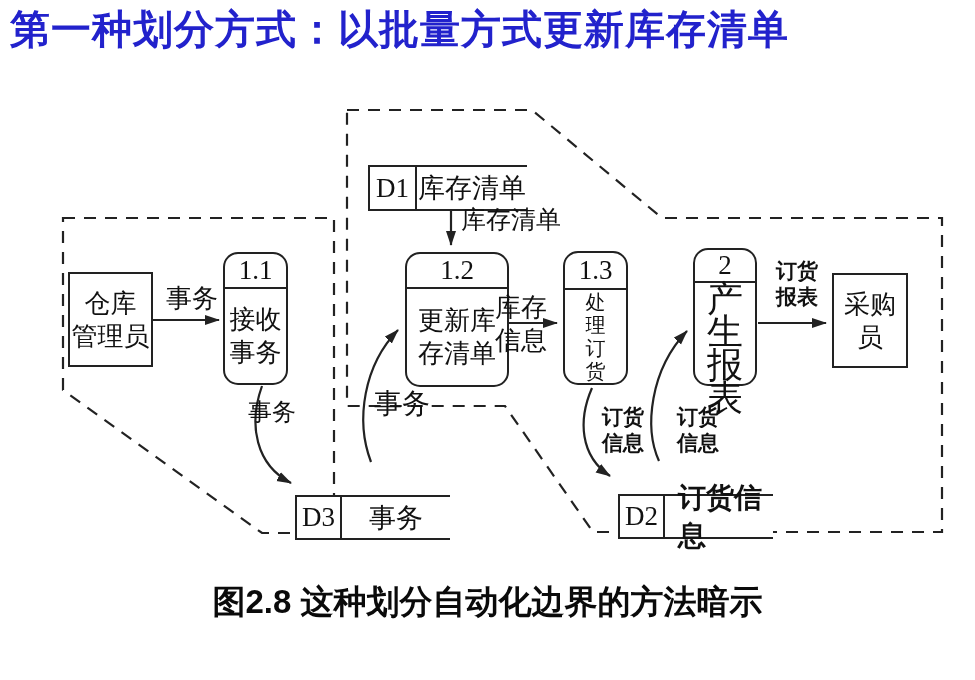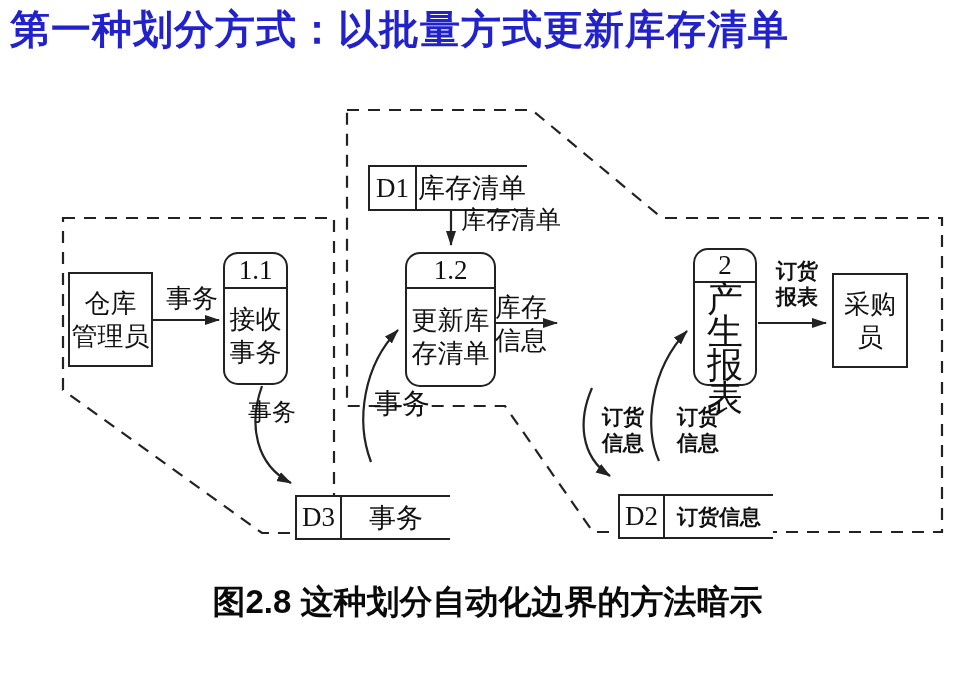--- a/index.html
+++ b/index.html
@@ -34,21 +34,21 @@
   .proc .num{border-bottom:2px solid var(--line);font-size:27px;display:flex;align-items:center;justify-content:center;}
   .proc .body{flex:1;display:flex;flex-direction:column;align-items:center;justify-content:center;
     font-size:26px;line-height:33px;}
   .proc .body.small{font-size:20px;line-height:23px;font-family:"Liberation Sans","DejaVu Sans",sans-serif;}
   .store{position:absolute;background:#fff;box-sizing:border-box;
     border-top:2px solid var(--line);border-bottom:2px solid var(--line);border-left:2px solid var(--line);
     display:flex;margin-top:32px;}
   .store .sid{border-right:2px solid var(--line);display:flex;align-items:center;justify-content:center;
     font-size:27px;box-sizing:border-box;}
   .store .sname{flex:1;display:flex;align-items:center;justify-content:center;font-size:27px;}
-  .store .sname.boldhei{font-family:"Liberation Sans","DejaVu Sans",sans-serif;font-weight:bold;font-size:21px;}
+  .store .sname.boldhei{font-family:"Liberation Sans","DejaVu Sans",sans-serif;font-weight:bold;font-size:28px;padding-left:13px;}
   
   .flabel{position:absolute;white-space:nowrap;text-align:center;}
   .serif26{font-size:26px;}
   .serif25{font-size:25px;}
   .serif24{font-size:24px;}
   .serif28{font-size:28px;}
   .hei21{font-family:"Liberation Sans","DejaVu Sans",sans-serif;font-weight:bold;font-size:21px;line-height:26px;}
 </style>
 </head>
 <body>
@@ -91,28 +91,37 @@
   </div>
 
   <div class="proc" style="left:223px;top:252px;width:65px;height:133px;justify-content:flex-end;">
     <div class="num" style="height:33px;">1.1</div>
     <div class="body">
       <div>接收</div>
       <div>事务</div>
     </div>
   </div>
 
-  <div class="proc" style="left:405px;top:252px;width:91px;height:135px;">
+  <div class="proc" style="left:405px;top:252px;width:104px;height:135px;">
     <div class="num" style="height:33px;">1.2</div>
     <div class="body">
       <div>更新库</div>
       <div>存清单</div>
     </div>
   </div>
 
+  <div class="proc" style="left:563px;top:251px;width:65px;height:134px;">
+    <div class="num" style="height:35px;">1.3</div>
+    <div class="body small">
+      <div>处</div>
+      <div>理</div>
+      <div>订</div>
+      <div>货</div>
+    </div>
+  </div>
 
   <div class="proc" style="left:693px;top:248px;width:64px;height:138px;">
     <div class="num" style="height:37px;">2</div>
     <div class="body" style="font-size:36px;">
       <div>产生</div>
       <div>报表</div>
     </div>
   </div>
 
   <div class="store" style="left:368px;top:133px;width:159px;height:46px;">

